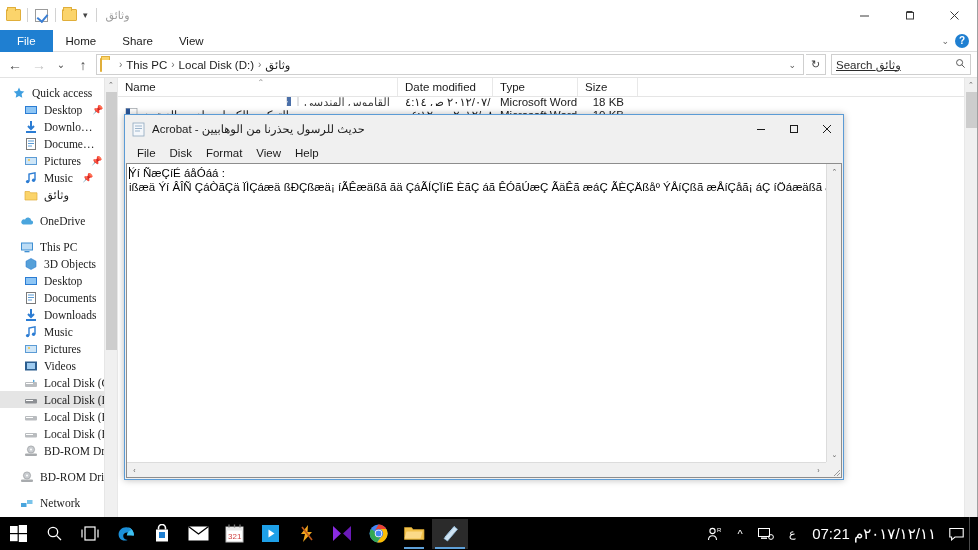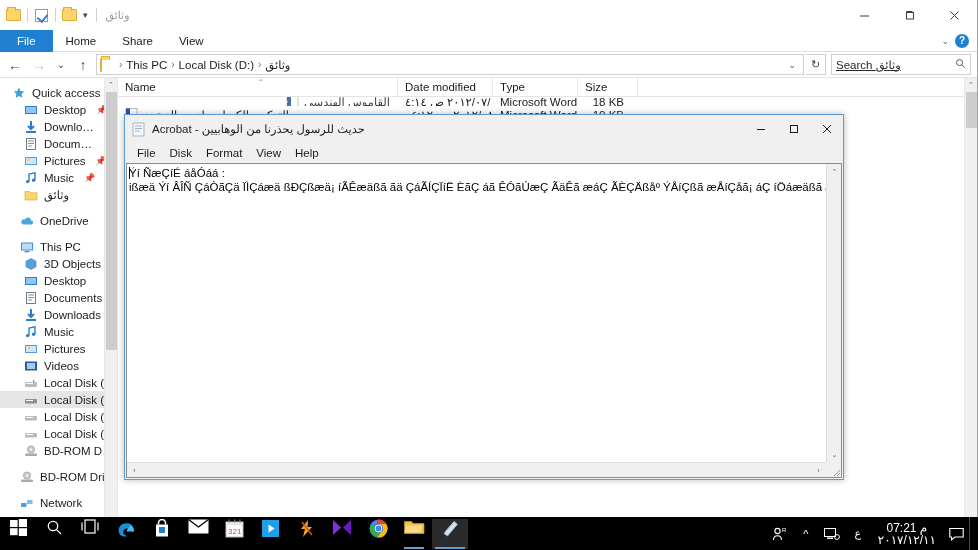--- a/index.html
+++ b/index.html
@@ -105,20 +105,21 @@
   .body-split { display: flex; height: 446px; border-top: 1px solid #e3e3e3; }
 
   
   .navpane {
     width: 117px; background: #ffffff; font-size: 11.5px; color: #1b1b1b;
     padding-top: 6px; position: relative; overflow: hidden; flex: none;
   }
   .nav-item {
     display: flex; align-items: center; height: 17px; padding-left: 12px; gap: 6px;
     white-space: nowrap;
+    font-family: Liberation Serif, serif;
   }
   .nav-item.indent { padding-left: 24px; }
   .nav-item.selected { background: #e5e5e5; }
   .nav-item.gap { margin-top: 9px; padding-left: 20px; }
   .nav-ic { width: 14px; height: 14px; flex: none; position: relative; }
   .nav-label { overflow: hidden; text-overflow: ellipsis; }
   .nav-label.ar { direction: rtl; }
   .navpane-scroll {
     position: absolute; right: 0; top: 0; width: 13px; height: 100%;
     background: #f0f0f0; border-left: 1px solid #e6e6e6;
@@ -226,43 +227,43 @@
   .np-grip {
     position: absolute; right: 0; bottom: 0; width: 15px; height: 15px; background: #f0f0f0;
   }
 
   
   .taskbar {
     position: absolute; left: 0; bottom: 0; width: 978px; height: 33px;
     background: #000000; display: flex; align-items: center;
   }
   .tb-item {
-    width: 36px; height: 30px; display: flex; align-items: flex-start; justify-content: center;
+    width: 36px; height: 30px; display: flex; align-items: center; justify-content: center;
     position: relative;
   }
   .tb-item.active { background: #2b2b2b; }
   .tb-item.active:after {
     content: ""; position: absolute; bottom: 0; left: 3px; right: 3px; height: 2px;
     background: #5ea0d8;
   }
   .tb-item.open:after {
     content: ""; position: absolute; bottom: 0; left: 8px; right: 8px; height: 2px;
     background: #5ea0d8;
   }
   .tray {
     margin-left: auto; display: flex; align-items: center; height: 33px; padding-right: 2px;
     color: #ffffff;
   }
   .tray-ico {
     width: 26px; height: 33px; display: flex; align-items: center; justify-content: center;
     font-size: 11px; color: #fff;
   }
   .tray-clock {
-    display: flex; flex-direction: column; align-items: center; justify-content: center;
-    color: #fff; font-size: 12px; line-height: 12px; padding: 0 7px; height: 23px;
+    display: flex; flex-direction: row; align-items: center; justify-content: center;
+    color: #fff; font-size: 15px; line-height: 12px; padding: 0 7px; height: 23px;
   }
   .tray-clock .ar { direction: rtl; }
   .tb-show-desktop {
     width: 7px; height: 33px; border-left: 1px solid #4a4a4a;
   }
 </style>
 </head>
 <body>
 
 <div id="root">

